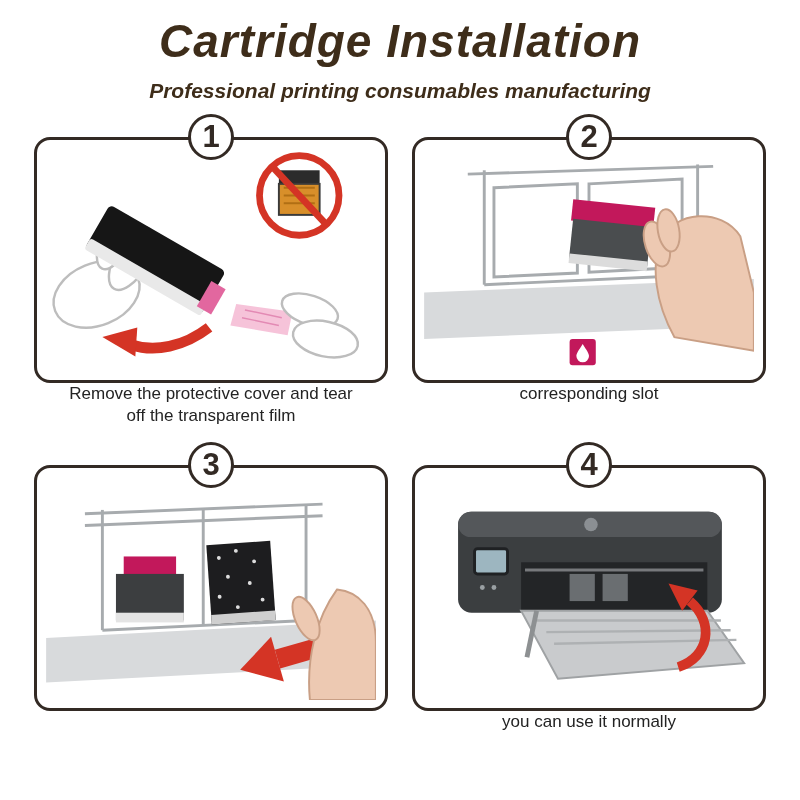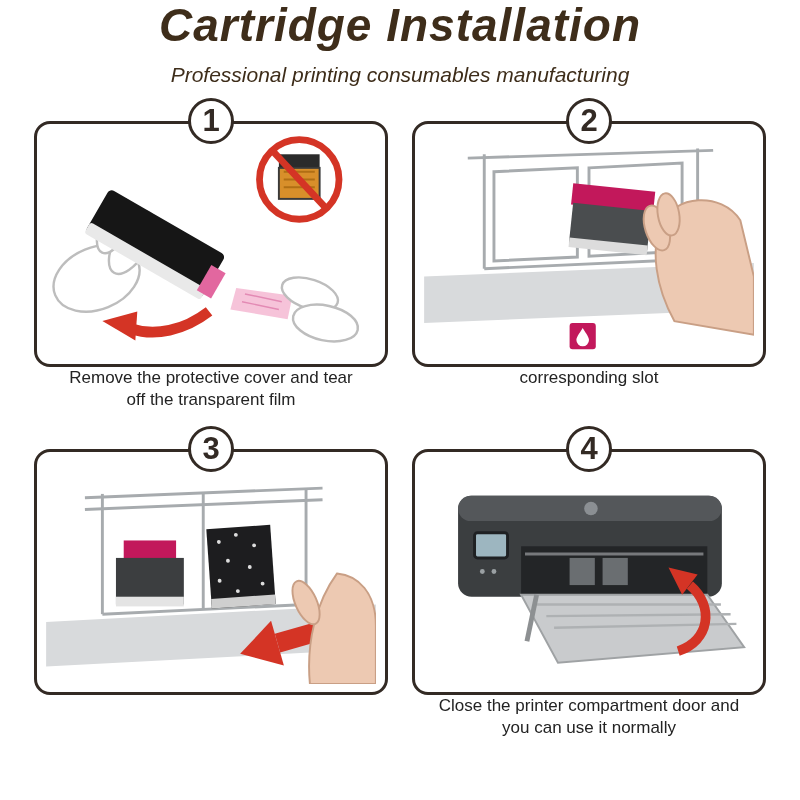--- a/index.html
+++ b/index.html
@@ -1,27 +1,27 @@
 <!DOCTYPE html>
 <html><head>
 <meta charset="utf-8">
 <style>
   html,body{margin:0;padding:0;background:#ffffff;}
   body{
     width:800px;height:800px;overflow:hidden;
     font-family:"Liberation Sans", sans-serif;
     color:#2b2623;
   }
-  .header{text-align:center;}
+  .header{text-align:center;padding-top:16px;}
   .title{
     font-size:46px;font-weight:800;font-style:italic;
     color:#3e2d1a;letter-spacing:1px;line-height:1.1;
   }
   .subtitle{
-    margin-top:12px;font-size:21px;font-weight:400;font-style:italic;
+    margin-top:12px;font-size:21px;font-weight:700;font-style:italic;
     color:#3e2d1a;
   }
   .steps-grid{
     width:732px;margin:10px auto 0 auto;
     display:grid;grid-template-columns:1fr 1fr;
     column-gap:24px;row-gap:14px;
   }
   .step{display:flex;flex-direction:column;align-items:center;}
   .panel{
     position:relative;margin-top:24px;width:100%;height:246px;
@@ -218,18 +218,17 @@
           <path d="M116,140 L106,188" stroke="#8d9092" stroke-width="5"></path>
         </g>
 
         <g>
           <path d="M262,198 C294,188 300,152 274,130" stroke="#d43425" stroke-width="10" fill="none"></path>
           <polygon points="252,112 282,119 266,140" fill="#d43425"></polygon>
         </g>
       </svg>
     </div>
     <div class="caption">
-      <div>Close the printer compartment door and</div>
       <div>you can use it normally</div>
     </div>
   </div>
 
 </div>
 
 </body></html>

